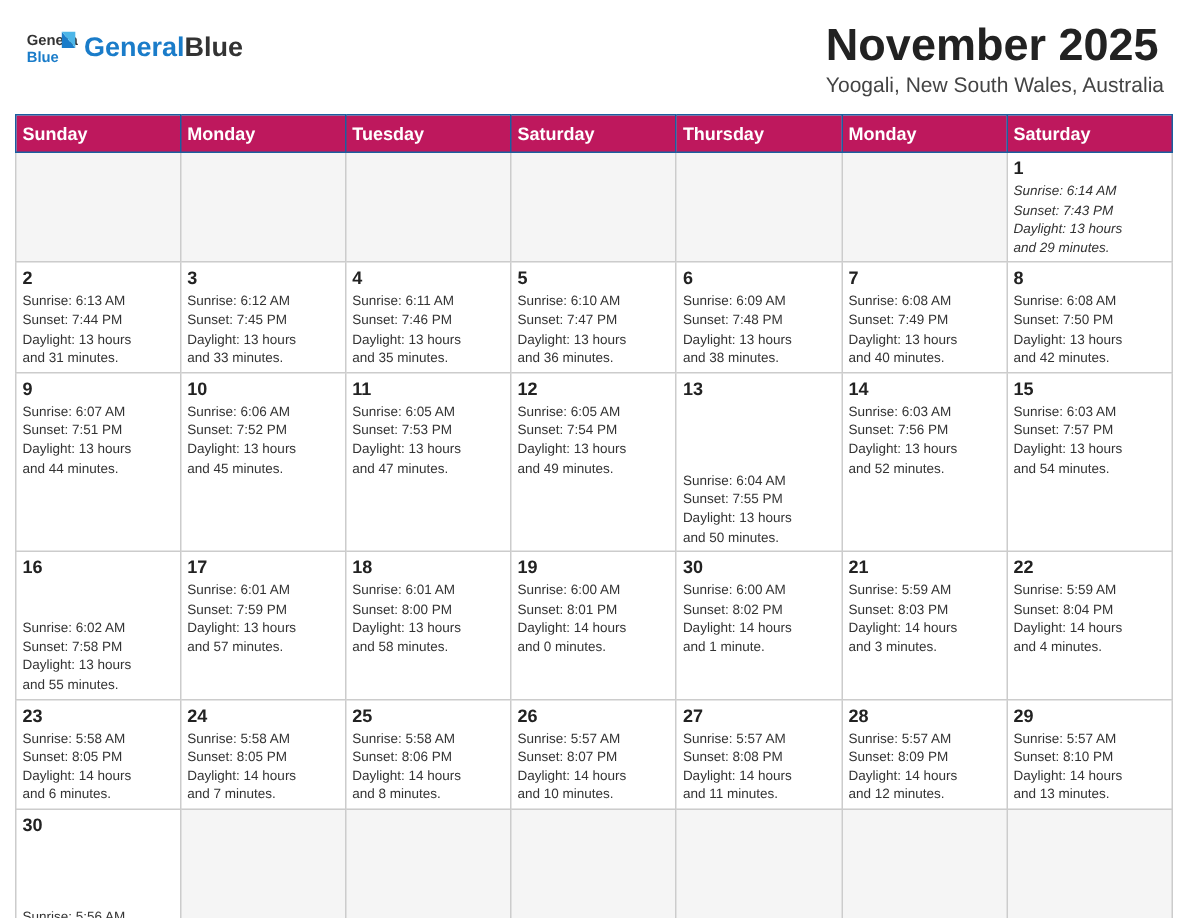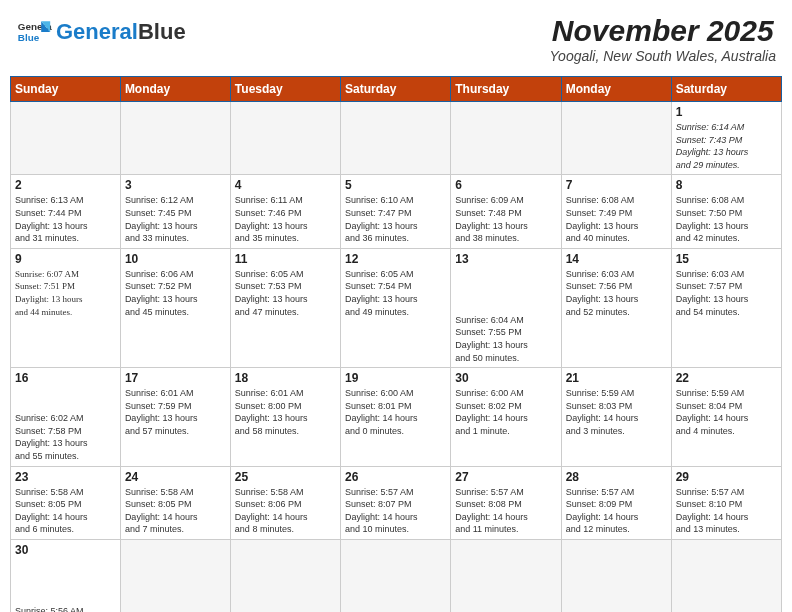--- a/index.html
+++ b/index.html
@@ -16,50 +16,49 @@
       justify-content: space-between;
       margin-bottom: 8px;
       padding: 4px 6px;
     }
     .logo {
       display: flex;
       align-items: center;
       gap: 4px;
     }
     .logo-text {
-      font-size: 22px;
+      font-size: 18px;
       font-weight: bold;
       color: #333;
       line-height: 1.1;
     }
     .logo-text span { color: #1a7cc9; }
     .logo-icon {
       width: 36px;
       height: 36px;
     }
     .title-block {
-      text-align: center;
-      font-style: italic;
+      text-align: left;
     }
     .month-title {
       font-size: 30px;
       font-weight: bold;
       color: #222;
     }
     .location {
       font-size: 14px;
       color: #444;
     }
     .calendar {
       width: 100%;
       border-collapse: collapse;
       border: 1px solid #ccc;
     }
     .calendar th {
-      background-color: #c2410c;
+      background-color: #be185d;
       color: #fff;
       font-size: 12px;
       font-weight: bold;
       padding: 5px 4px;
       text-align: left;
       border: 1px solid #1a5fa0;
     }
     .calendar td {
       vertical-align: top;
       border: 1px solid #ccc;
@@ -190,21 +189,21 @@
           <span class="day-number">8</span>
           <div class="day-info" style="white-space: pre-line;">Sunrise: 6:08 AM
 Sunset: 7:50 PM
 Daylight: 13 hours
 and 42 minutes.</div>
         </td>
       </tr>
       <tr class="week-row">
         <td>
           <span class="day-number">9</span>
-          <div class="day-info" style="white-space: pre-line; font-family: Liberation Serif, serif;">Sunrise: 6:07 AM
+          <div class="day-info" style="white-space: pre-line;">Sunrise: 6:07 AM
 Sunset: 7:51 PM
 Daylight: 13 hours
 and 44 minutes.</div>
         </td>
         <td>
           <span class="day-number">10</span>
           <div class="day-info" style="white-space: pre-line;">Sunrise: 6:06 AM
 Sunset: 7:52 PM
 Daylight: 13 hours
 and 45 minutes.</div>

